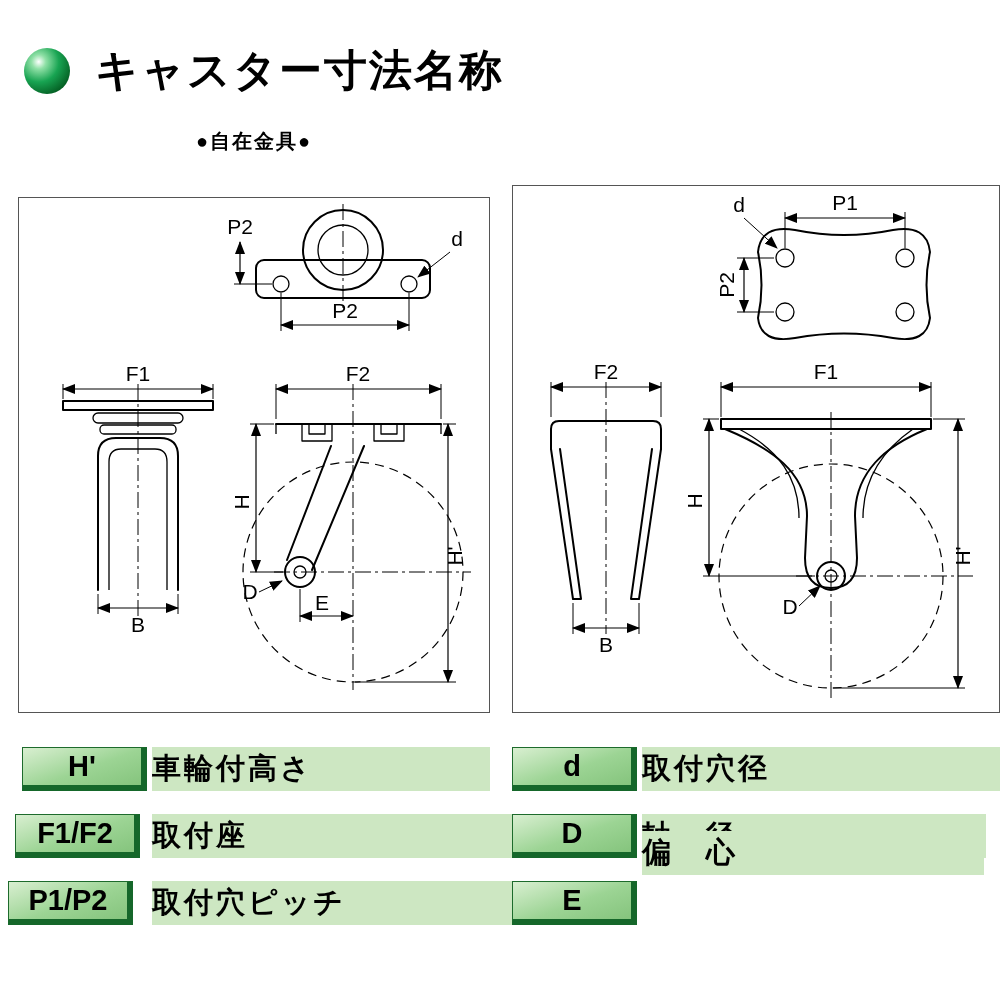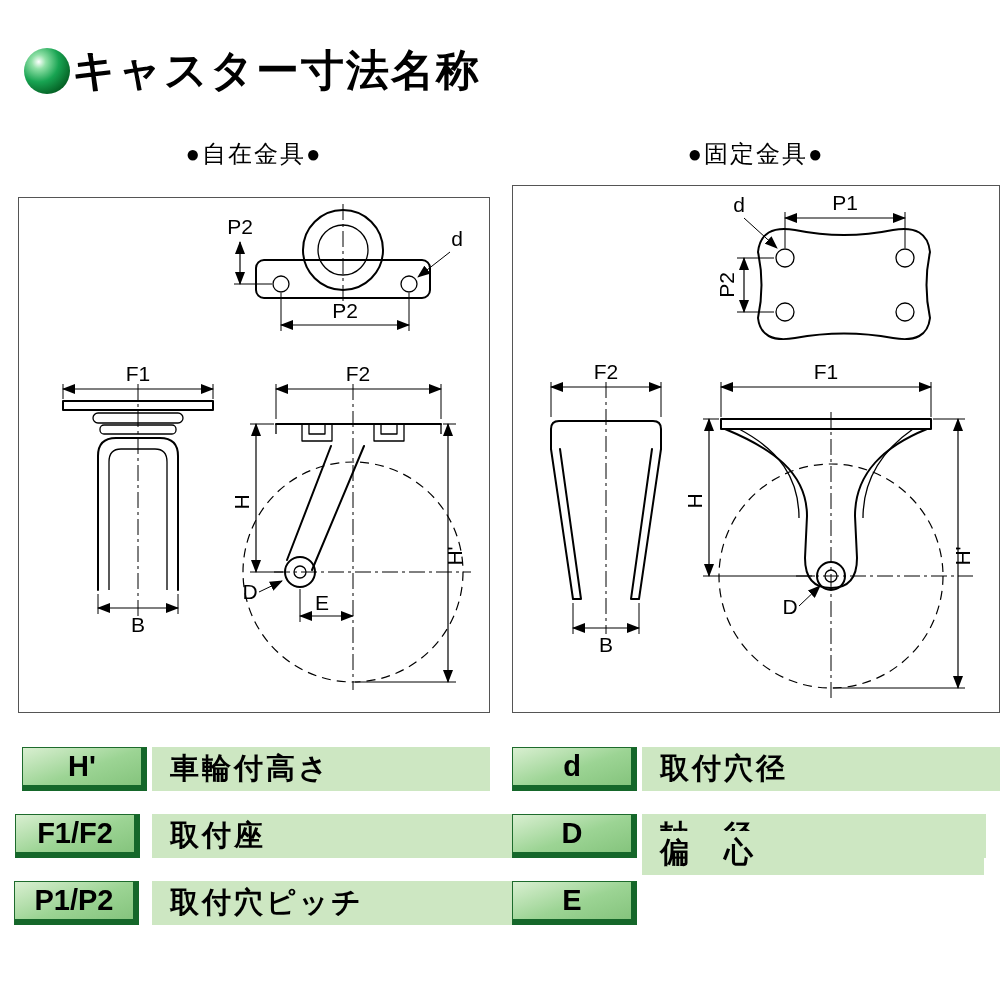--- a/index.html
+++ b/index.html
@@ -1,26 +1,26 @@
 <!DOCTYPE html>
 <html style="--legend-key-bg: #9cd494; --legend-key-edge: #15672a; --legend-desc-bg: #cde7c2; --icon-green: #0a7a2a;"><head>
 <meta charset="utf-8">
 <style>
   html,body{margin:0;padding:0;background:#fff;}
   body{font-family:"Liberation Sans","DejaVu Sans",sans-serif;color:#000;}
   .page{position:relative;width:1000px;height:1000px;background:#fff;overflow:hidden;}
 
   
-  .header{position:absolute;left:24px;top:42px;display:flex;align-items:center;gap:2px;}
+  .header{position:absolute;left:24px;top:42px;display:flex;align-items:center;gap:25px;}
   .sphere{width:46px;height:46px;border-radius:50%;
     background:radial-gradient(circle at 32% 30%, #ffffff 0%, #8fe0a6 16%, #18a452 45%, #045f23 78%, #02411a 100%);}
   .page-title{font-size:43px;font-weight:bold;letter-spacing:2px;}
 
   
-  .section-title{position:absolute;top:138px;text-align:center;font-size:24px;font-weight:normal;letter-spacing:2px;}
+  .section-title{position:absolute;top:128px;text-align:center;font-size:20px;font-weight:bold;letter-spacing:2px;}
   .section-title.swivel{left:18px;width:472px;}
   .section-title.fixed{left:512px;width:488px;}
 
   
   .panel{position:absolute;border:1px solid #555;background:#fff;}
   .panel.swivel{left:18px;top:197px;width:470px;height:514px;}
   .panel.fixed{left:512px;top:185px;width:486px;height:526px;}
   .panel svg{display:block;width:100%;height:100%;}
 
   
@@ -34,35 +34,34 @@
 
   
   .legend-key{position:absolute;width:118px;height:37px;
     background:linear-gradient(160deg,#d9efd1 0%,var(--legend-key-bg,#9cd494) 55%,#85c47d 100%);
     border:1px solid #1d6b2c;
     border-right:6px solid var(--legend-key-edge,#15672a);
     border-bottom:6px solid var(--legend-key-edge,#15672a);
     display:flex;align-items:center;justify-content:center;
     font-size:29px;font-weight:bold;}
   .legend-desc{position:absolute;height:44px;background:var(--legend-desc-bg,#cde7c2);
-    display:flex;align-items:center;padding-left:18px;box-sizing:border-box;
+    display:flex;align-items:center;box-sizing:border-box;
     font-size:29px;font-weight:600;letter-spacing:3px;}
 </style>
 </head>
 <body>
 
 <div class="page">
 
   <div class="header">
     <div class="sphere"></div>
     <div class="page-title">キャスター寸法名称</div>
   </div>
 
   <div class="section-title swivel">●自在金具●</div>
-  <div class="section-title fixed">●固定金具●</div>
 
   <div class="panel swivel">
     <svg viewBox="0 0 470 514">
       <defs>
         <marker id="arwA" markerWidth="13" markerHeight="10" refX="12" refY="5" orient="auto-start-reverse" markerUnits="userSpaceOnUse">
           <path d="M0,0 L13,5 L0,10 Z" fill="#000"></path>
         </marker>
       </defs>
 
       <g>
@@ -227,21 +226,21 @@
     <div class="legend-key" style="left:22px;top:747px">
         <span>H'</span>
       </div>
     <div class="legend-desc" style="left:152px;top:747px;width:338px">車輪付高さ</div>
 
     <div class="legend-key" style="left:15px;top:814px">
         <span>F1/F2</span>
       </div>
     <div class="legend-desc" style="left:152px;top:814px;width:399px">取付座</div>
 
-    <div class="legend-key" style="left:14px;top:881px">
+    <div class="legend-key" style="left:8px;top:881px">
         <span>P1/P2</span>
       </div>
     <div class="legend-desc" style="left:152px;top:881px;width:406px">取付穴ピッチ</div>
 
     <div class="legend-key" style="left:512px;top:747px">
         <span>d</span>
       </div>
     <div class="legend-desc" style="left:642px;top:747px;width:364px">取付穴径</div>
 
     <div class="legend-key" style="left:512px;top:814px">

